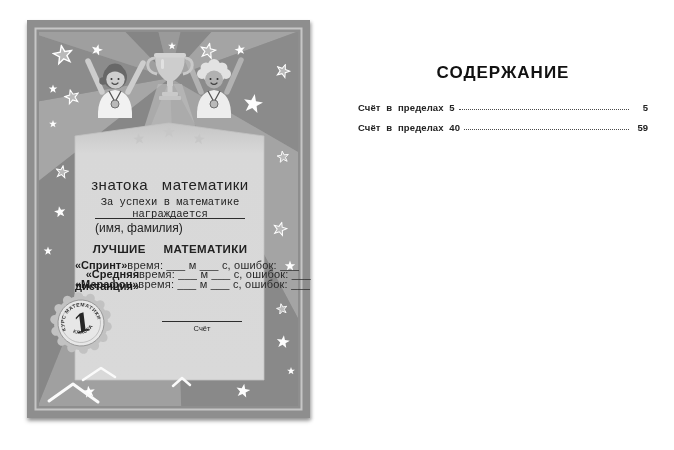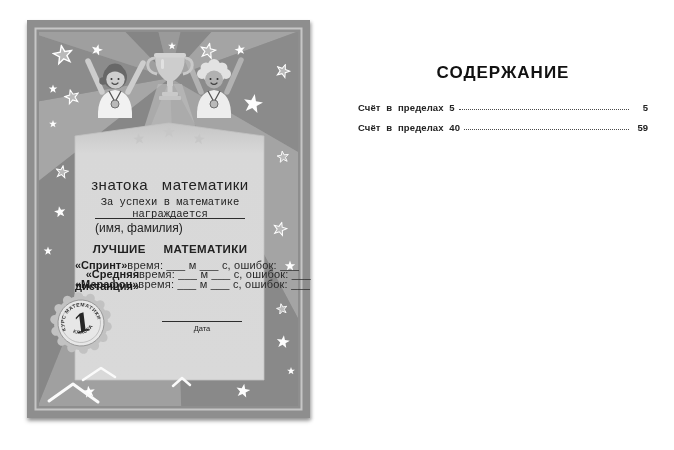--- a/index.html
+++ b/index.html
@@ -223,21 +223,21 @@
         <div class="res-row">
           <span class="res-label">«Средняя дистанция»</span>
           <span class="res-value">время: ___ м ___ с, ошибок: ___</span>
         </div>
         <div class="res-row">
           <span class="res-label">«Марафон»</span>
           <span class="res-value">время: ___ м ___ с, ошибок: ___</span>
         </div>
       </div>
       <div class="d-date"></div>
-      <div class="d-datecap">Дата</div>
+      <div class="d-datecap">Счёт</div>
     </div>
   </div>
 
   <div class="toc">
     <h1 class="toc-title">СОДЕРЖАНИЕ</h1>
     <div class="toc-rows">
       <div class="toc-row">
         <span class="toc-label">Счёт в пределах 5</span>
         <span class="dot-leader"></span>
         <span class="toc-page">5</span>

